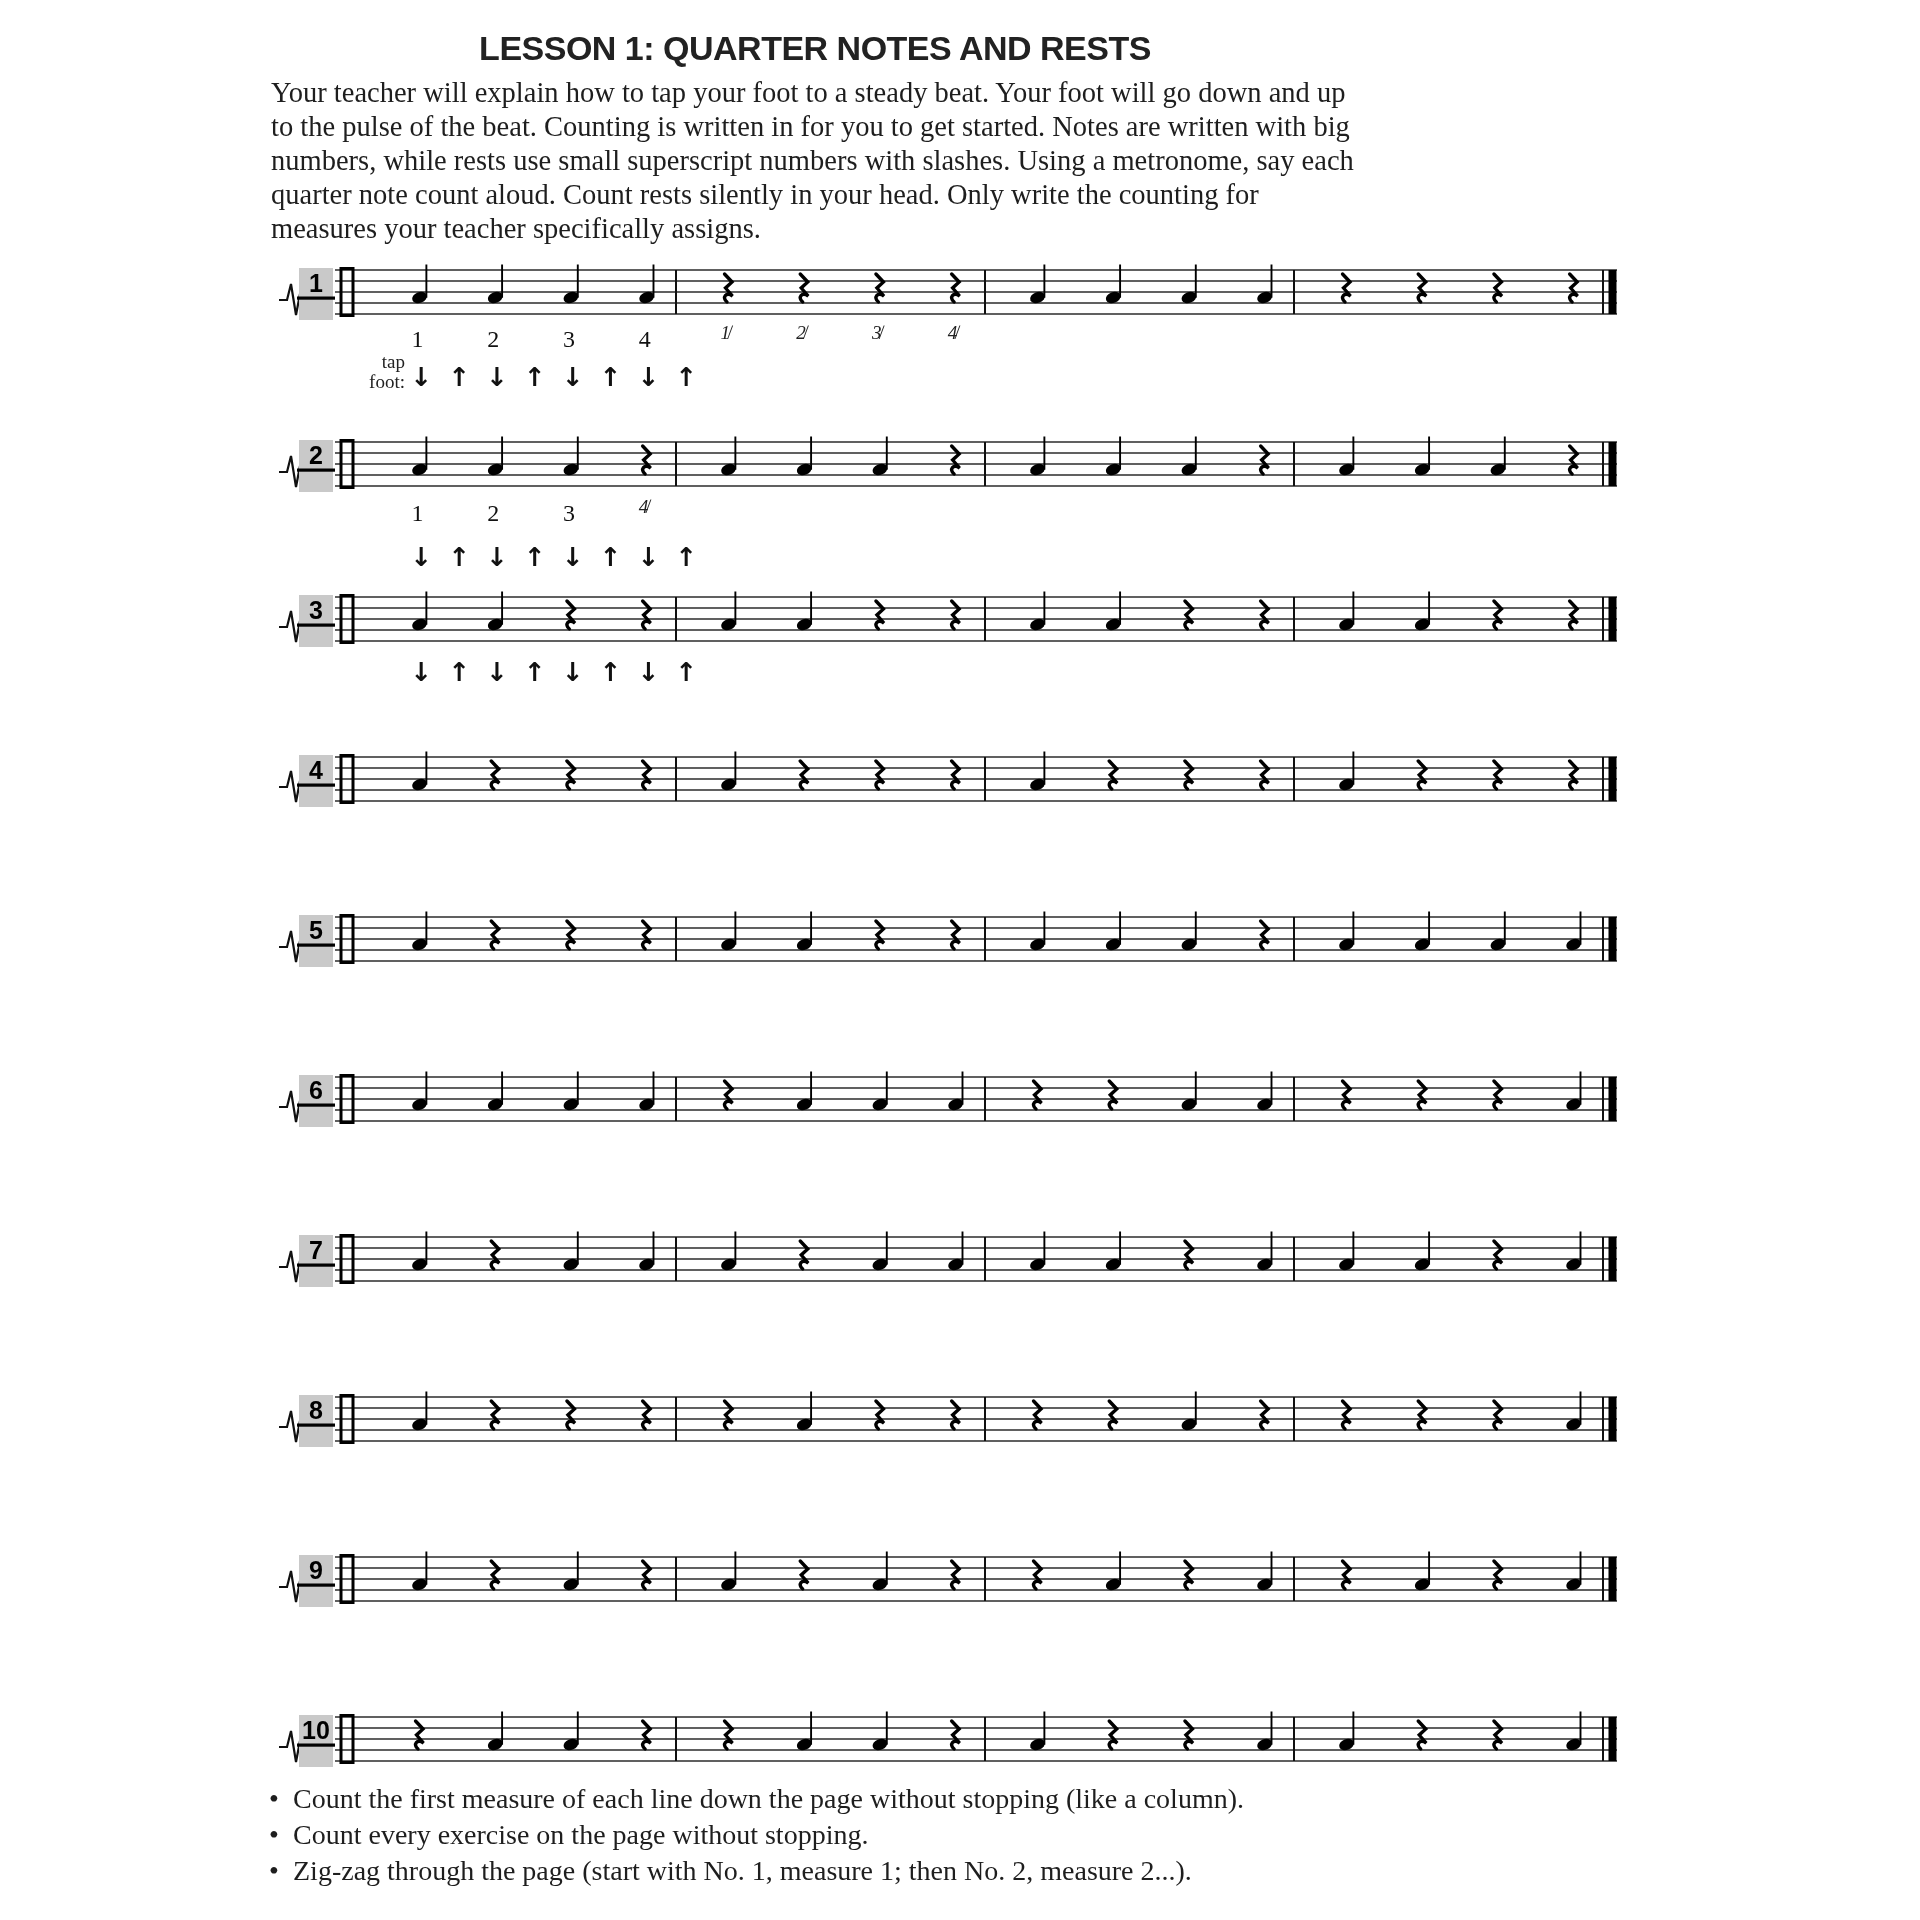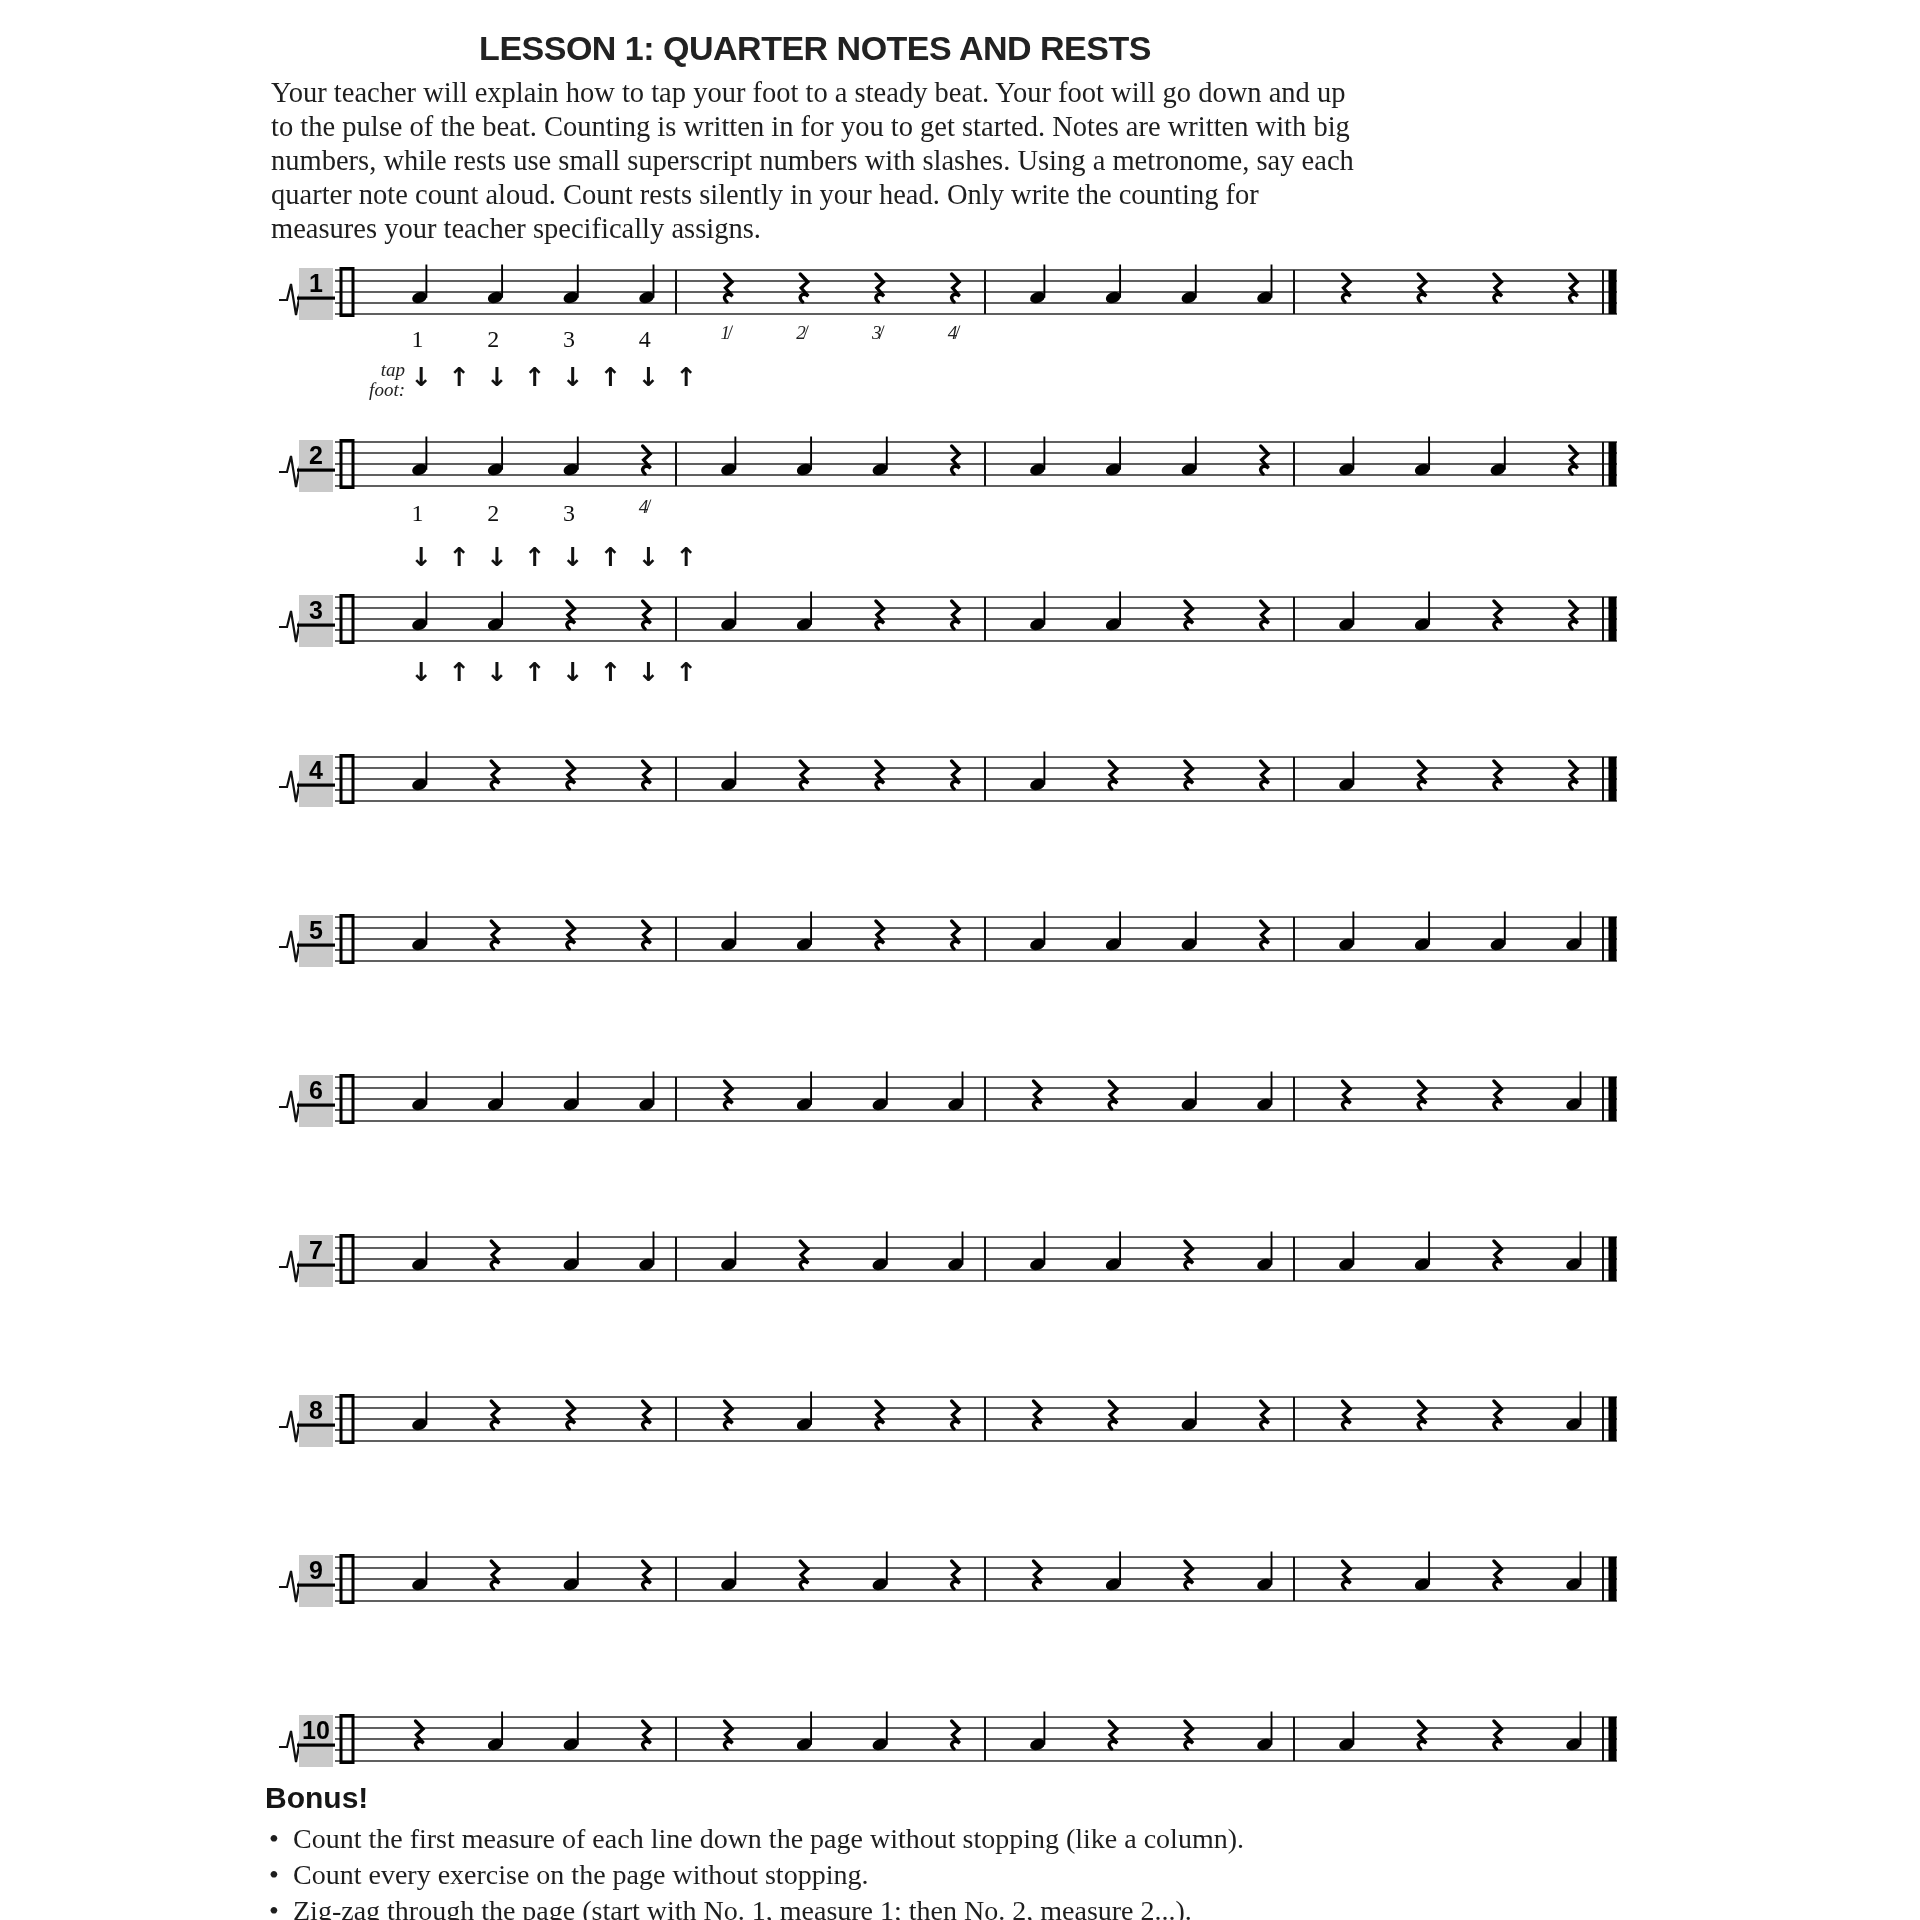--- a/index.html
+++ b/index.html
@@ -147,21 +147,21 @@
           </svg>
           <div class="ann" style="height: 78px;">
             <span class="count-note" style="left: 134.53px; top: 2px;">1</span>
             <span class="count-note" style="left: 210.235px; top: 2px;">2</span>
             <span class="count-note" style="left: 285.94px; top: 2px;">3</span>
             <span class="count-note" style="left: 361.645px; top: 2px;">4</span>
             <span class="count-rest" style="left: 443.53px; top: -2px;">1̸</span>
             <span class="count-rest" style="left: 519.235px; top: -2px;">2̸</span>
             <span class="count-rest" style="left: 594.94px; top: -2px;">3̸</span>
             <span class="count-rest" style="left: 670.645px; top: -2px;">4̸</span>
-            <div class="tapfoot" style="left: 70px; top: 36px; font-style: italic;">tap foot:</div>
+            <div class="tapfoot" style="left: 70px; top: 28px;">tap foot:</div>
             <span class="arrow" style="left: 133.53px; top: 38px;">↓</span>
             <span class="arrow" style="left: 171.382px; top: 38px;">↑</span>
             <span class="arrow" style="left: 209.235px; top: 38px;">↓</span>
             <span class="arrow" style="left: 247.088px; top: 38px;">↑</span>
             <span class="arrow" style="left: 284.94px; top: 38px;">↓</span>
             <span class="arrow" style="left: 322.793px; top: 38px;">↑</span>
             <span class="arrow" style="left: 360.645px; top: 38px;">↓</span>
             <span class="arrow" style="left: 398.497px; top: 38px;">↑</span>
           </div>
         </div>
@@ -985,21 +985,20 @@
                  C1218.44 31.5 1213.94 37.5 1219.44 42" stroke="#000" stroke-width="3.4" fill="none" stroke-linejoin="miter" stroke-linecap="round"></path>
             </g>
             <g>
               <ellipse cx="1296.645" cy="37.5" rx="7.6" ry="5.4" fill="#000" transform="rotate(-21 1296.645 37.5)"></ellipse>
               <rect x="1302.545" y="4.5" width="1.9" height="33.2" fill="#000"></rect>
             </g>
           </svg>
         </div>
       </div>
     <div class="bonus">
-      <h2>Bonus!</h2>
       <ul id="bonus-list">
           <li>Count the first measure of each line down the page without stopping (like a column).</li>
           <li>Count every exercise on the page without stopping.</li>
           <li>Zig-zag through the page (start with No. 1, measure 1; then No. 2, measure 2...).</li>
         </ul>
     </div>
   </div>
 </div>
 
 </body></html>

